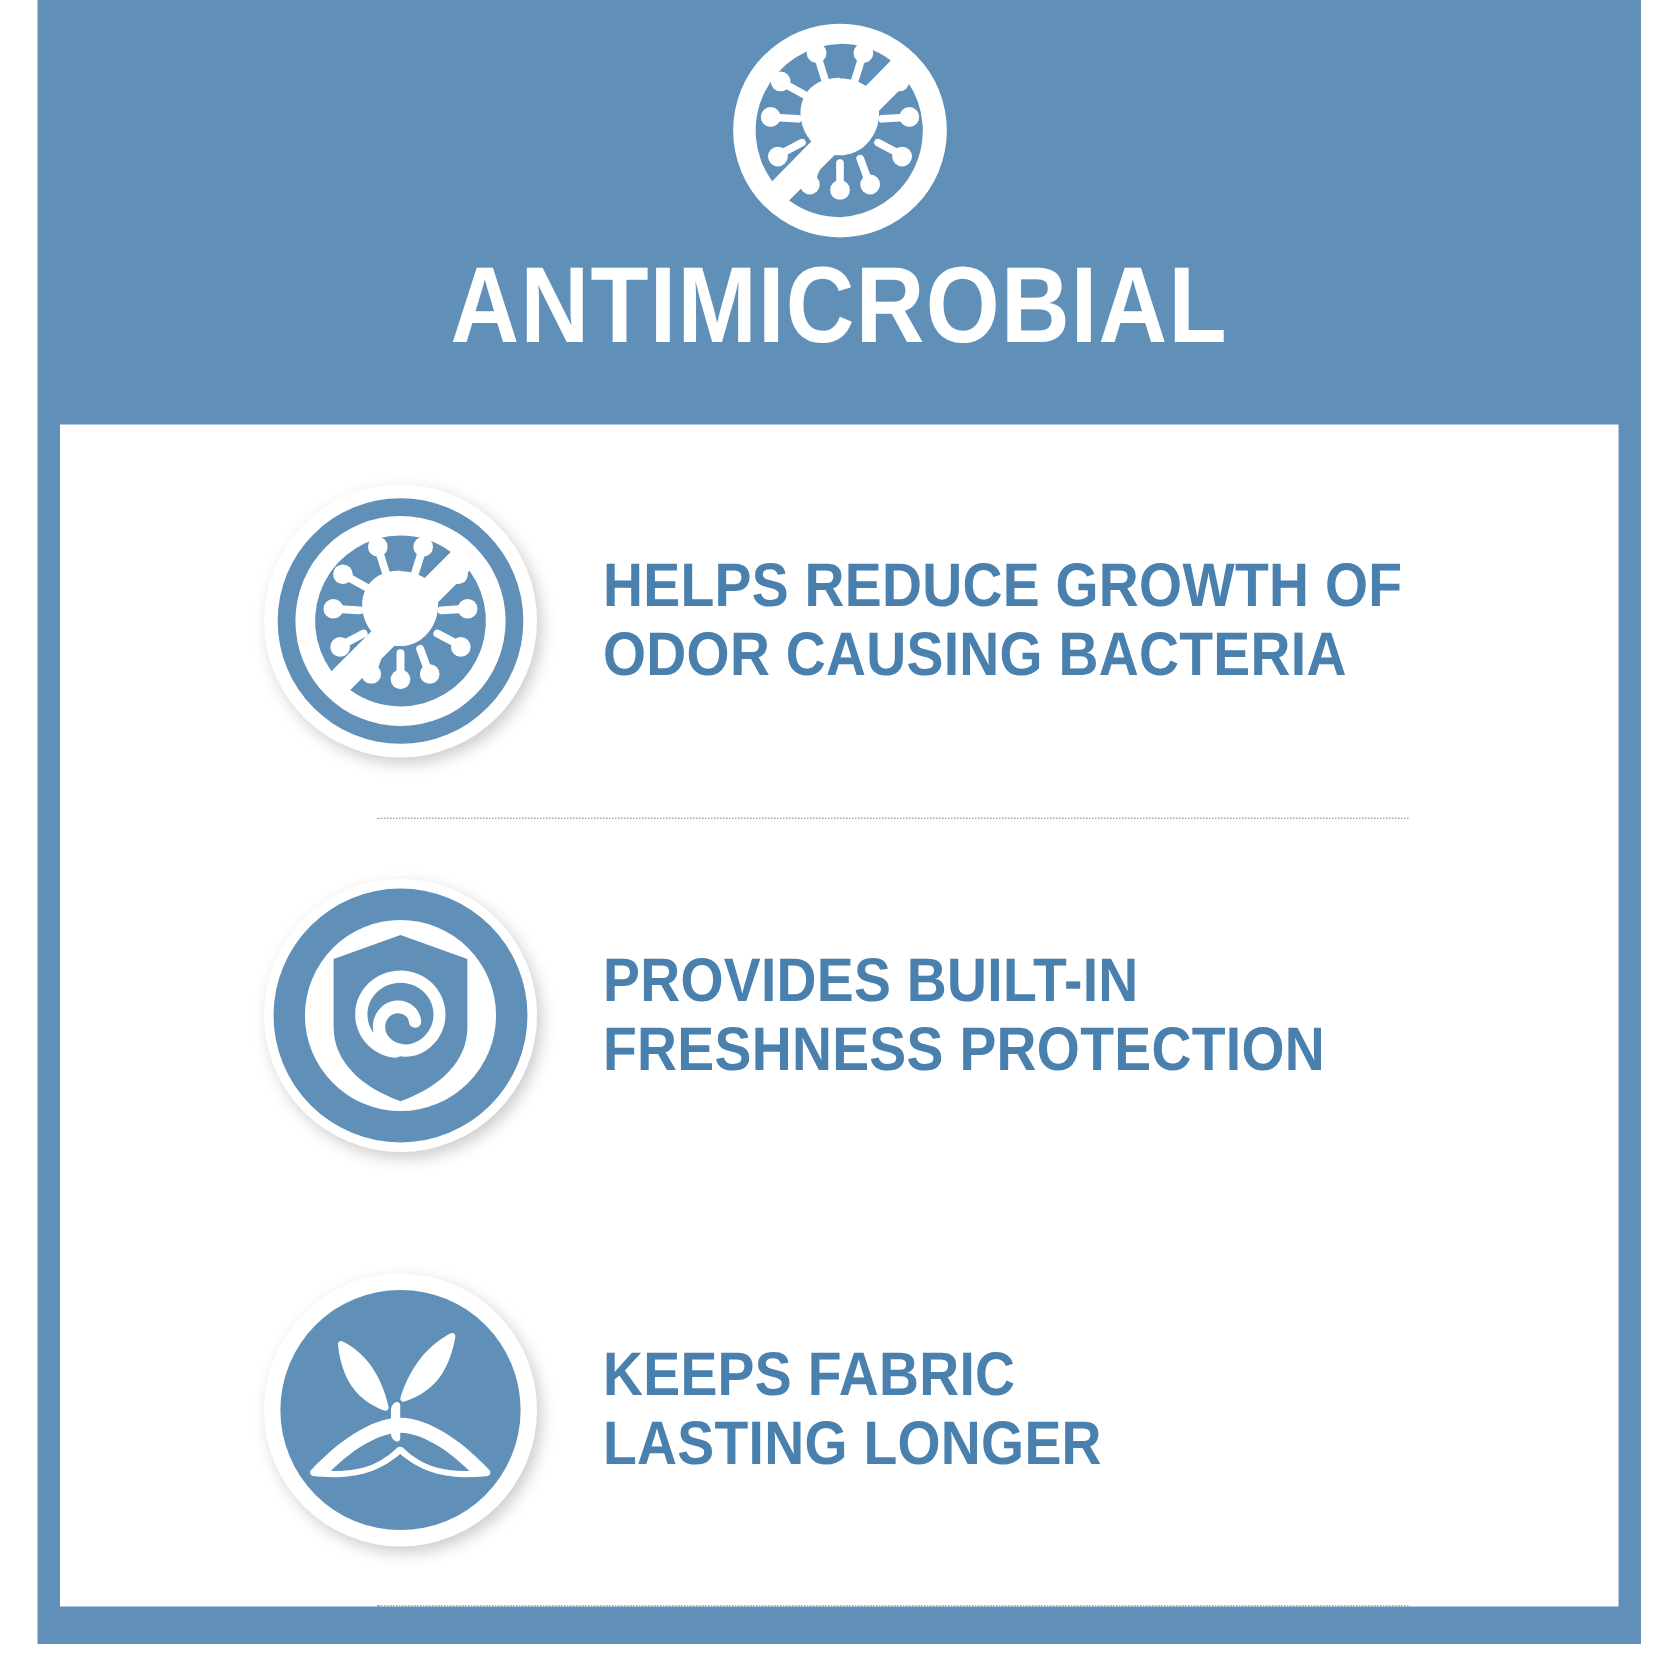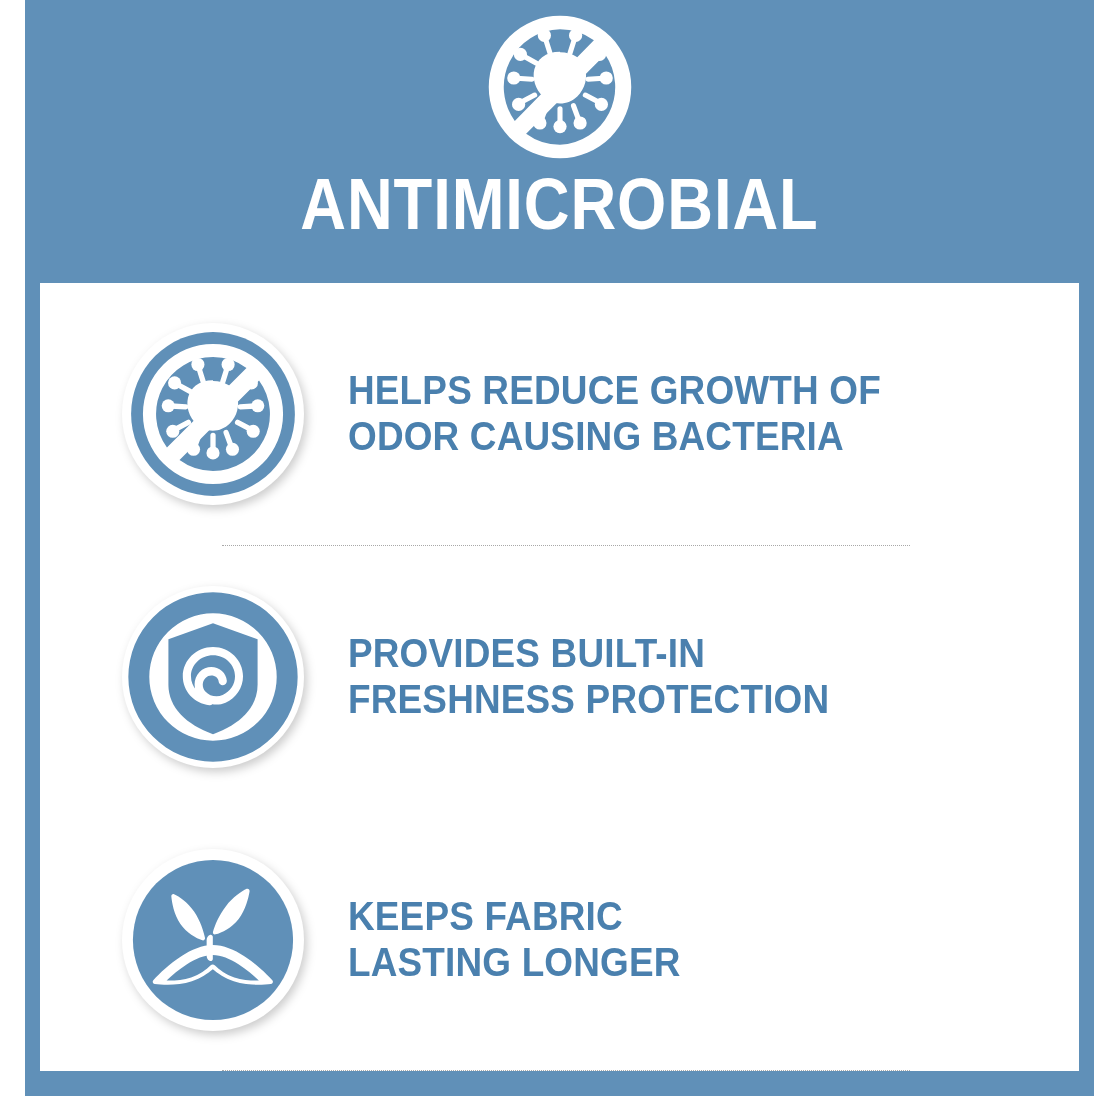--- a/index.html
+++ b/index.html
@@ -88,22 +88,23 @@
     justify-content: space-between;
     padding: 0;
     box-sizing: border-box;
   }
 
   .row {
     position: relative;
     height: 262px;
     display: flex;
     align-items: center;
-    padding-left: 82px;
-    box-sizing: border-box;
+    padding-left: 107px;
+    box-sizing: border-box;
+    margin-left: 29px;
   }
 
   .row-icon {
     width: 182px;
     height: 182px;
     flex: 0 0 182px;
     border-radius: 50%;
     background: #ffffff;
     filter: drop-shadow(3px 4px 5px rgba(0,0,0,0.20));
     display: block;

